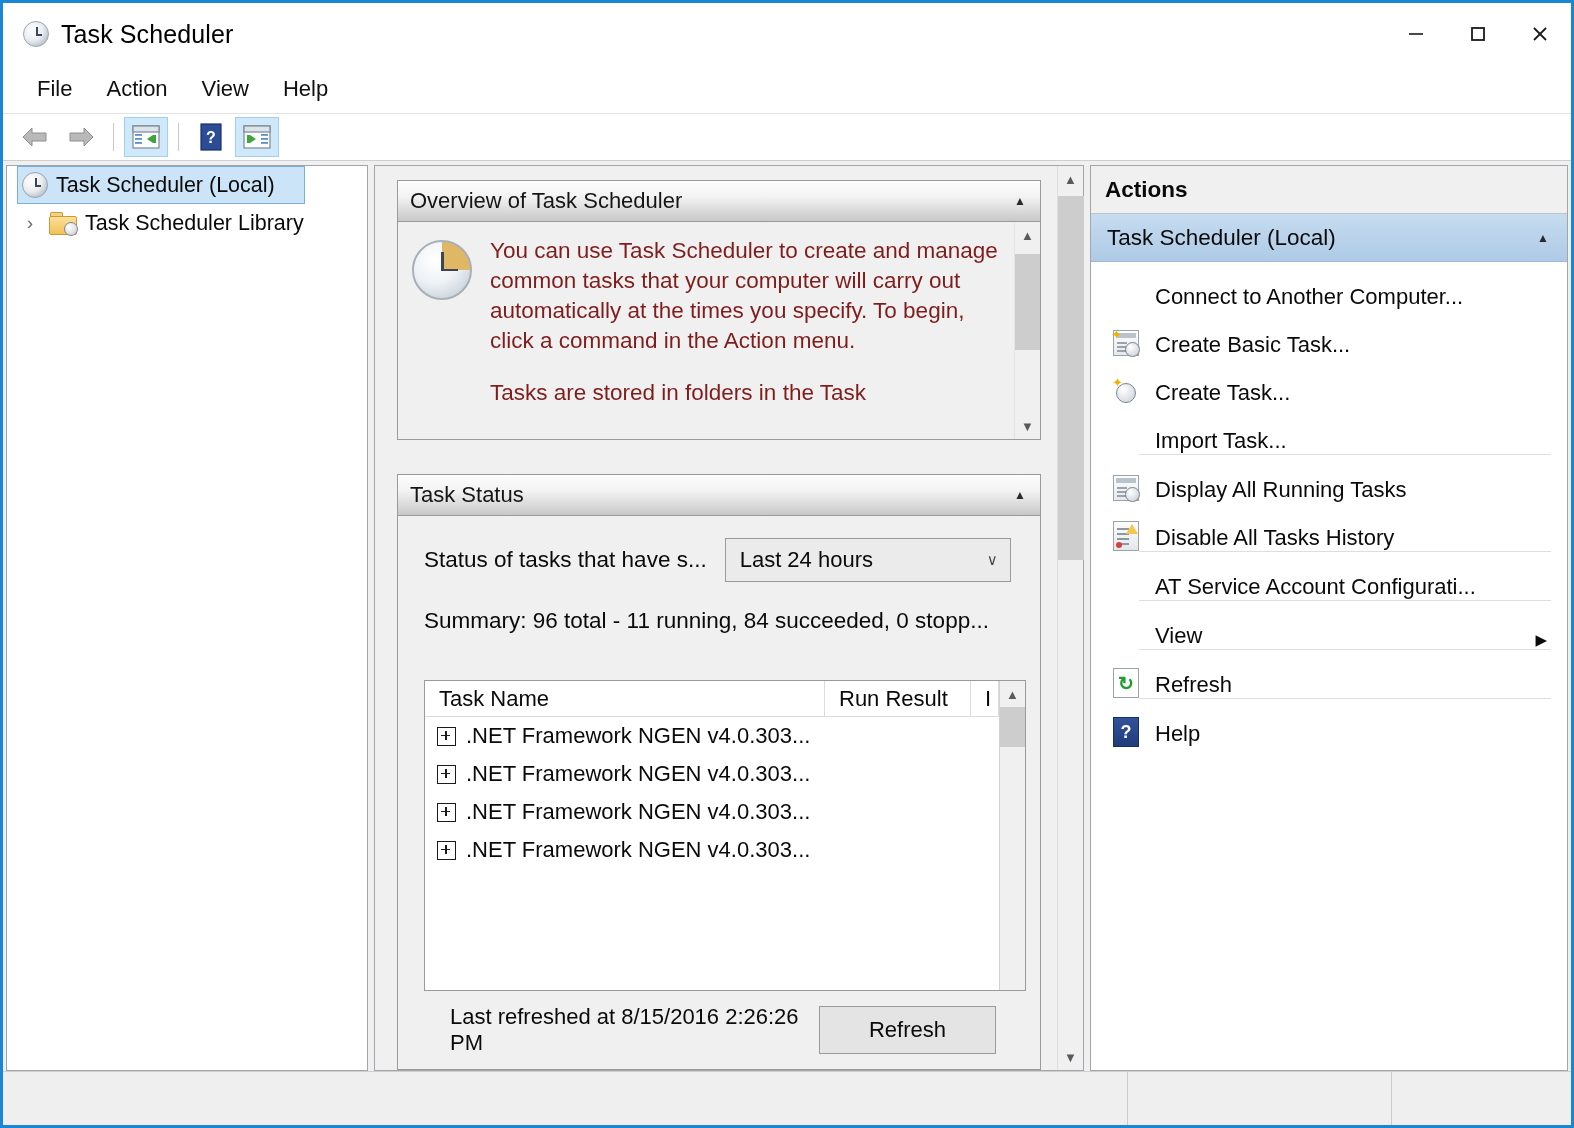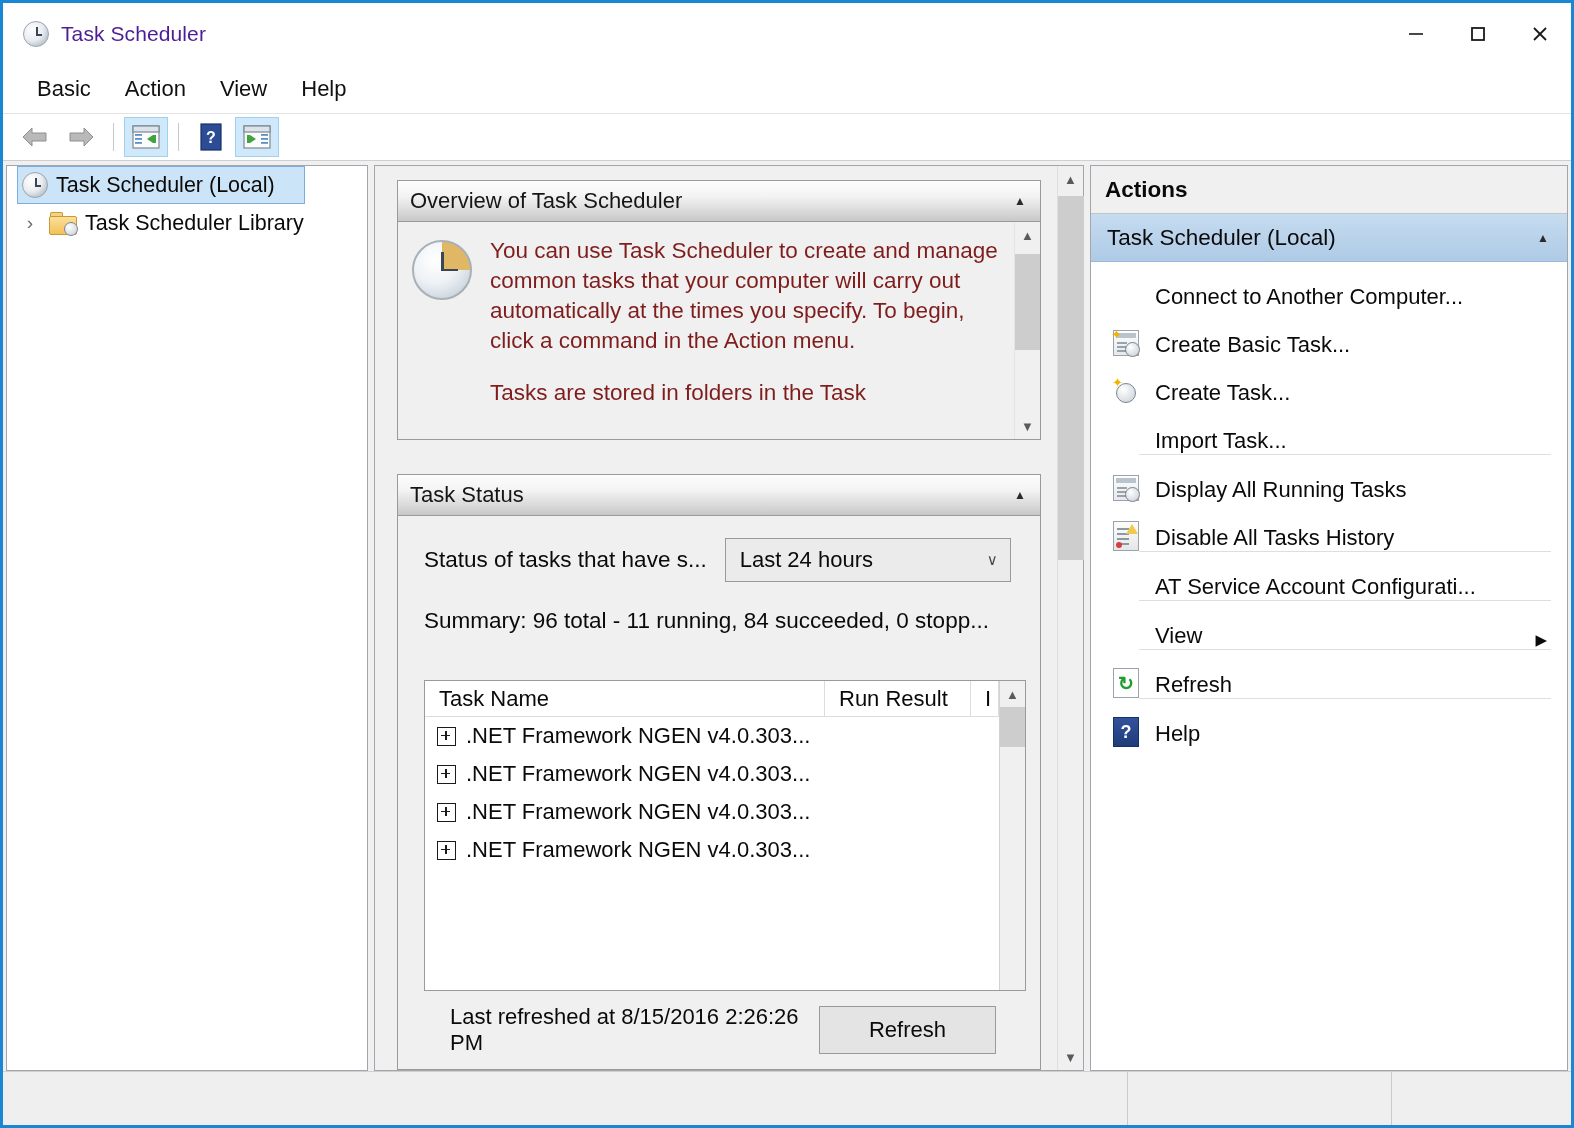--- a/index.html
+++ b/index.html
@@ -33,21 +33,21 @@
     position: relative; flex: 0 0 26px;
   }
   .clock-icon-sm::before {
     content: ""; position: absolute; left: 49%; top: 20%;
     width: 1.8px; height: 32%; background: #3b4650;
   }
   .clock-icon-sm::after {
     content: ""; position: absolute; left: 49%; top: 49%;
     width: 28%; height: 1.8px; background: #3b4650;
   }
-  #title-text { font-size: 21px; color: #4c1d95; letter-spacing: 0.1px; text-align: center; }
+  #title-text { font-size: 25px; color: #000000; letter-spacing: 0.1px; text-align: center; }
 
   #win-controls { position: absolute; right: 0; top: 0; height: 62px; display: flex; }
   .wbtn {
     width: 62px; height: 62px; display: flex; align-items: center; justify-content: center;
     background: transparent;
   }
   .wbtn svg { display: block; }
 
   
   #menubar {
@@ -347,21 +347,21 @@
       <div class="wbtn">
         <svg width="30" height="30" viewBox="0 0 30 30">
             <line x1="9" y1="9" x2="21" y2="21" stroke="#1a1a1a" stroke-width="1.8"></line>
             <line x1="21" y1="9" x2="9" y2="21" stroke="#1a1a1a" stroke-width="1.8"></line>
           </svg>
       </div>
     </div>
   </div>
 
   <div id="menubar">
-    <span class="menu-item">Basic</span>
+    <span class="menu-item">File</span>
     <span class="menu-item">Action</span>
     <span class="menu-item">View</span>
     <span class="menu-item">Help</span>
   </div>
 
   <div id="toolbar">
     <div class="tb-btn">
       <svg width="30" height="24" viewBox="0 0 30 24">
         <path d="M12 3 L3 12 L12 21 L12 16 L26 16 L26 8 L12 8 Z" fill="#b9b9b9" stroke="#8f8f8f" stroke-width="1"></path>
       </svg>

